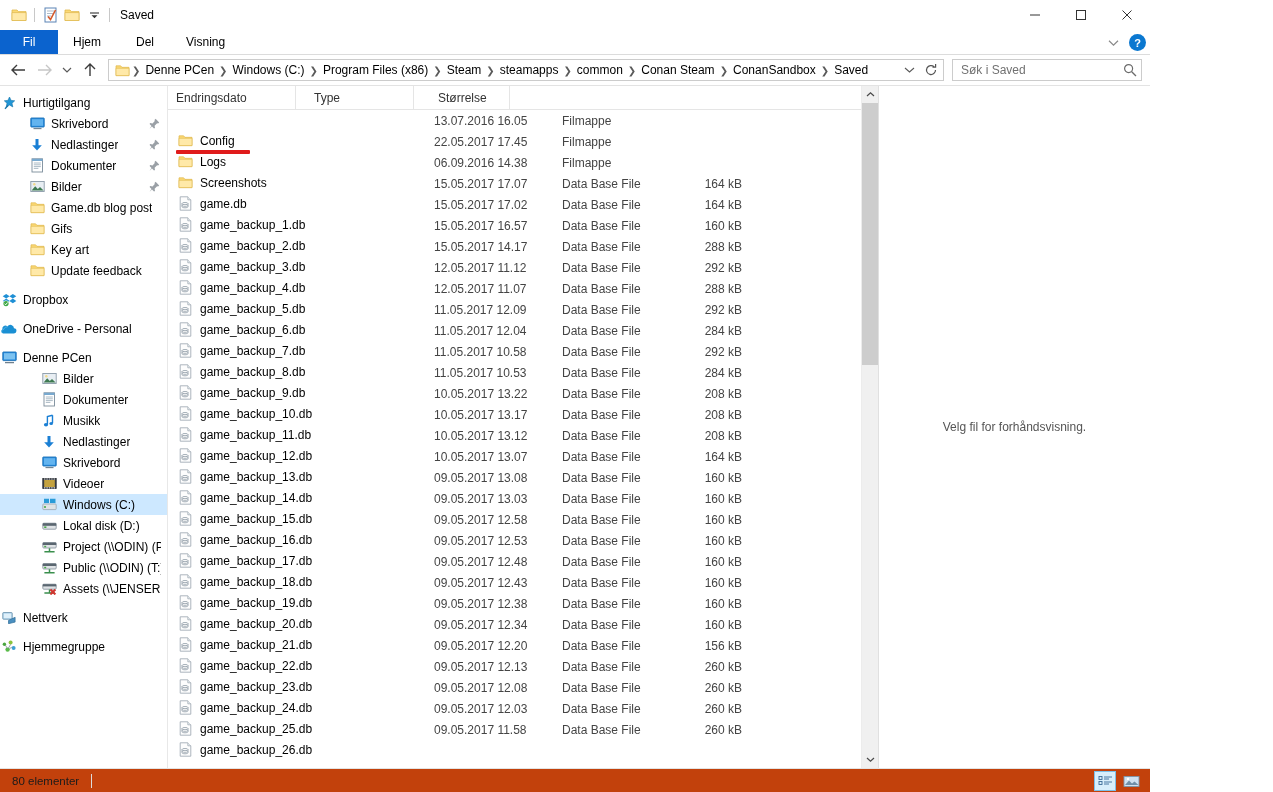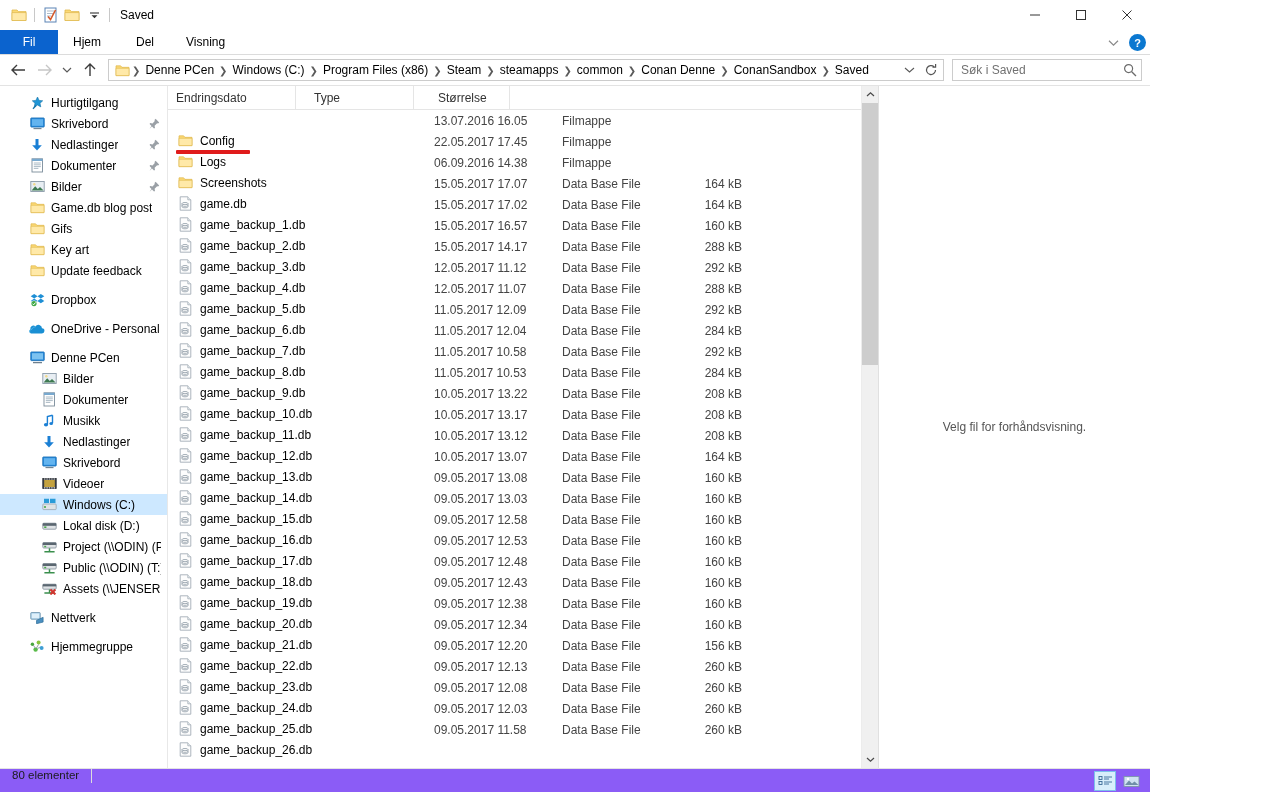--- a/index.html
+++ b/index.html
@@ -73,21 +73,21 @@
     padding-top: 6px; border-right: 1px solid #e8e8e8; position: relative;
   }
   .nav-item {
     height: 21px; display: flex; align-items: center; font-size: 12px; color: #000;
     padding-right: 6px; white-space: nowrap; position: relative;
   }
   .nav-item.selected { background: #cde8ff; }
   .nav-item .ni-ico { width: 18px; height: 18px; flex: none; display: flex; align-items: center; justify-content: center; margin-right: 5px; }
   .nav-item .ni-label { overflow: hidden; text-overflow: clip; }
   .nav-item .pin { margin-left: auto; width: 14px; display: flex; align-items: center; justify-content: center; }
-  .indent0 { padding-left: 28px; }
+  .indent0 { }
   .indent1 { padding-left: 28px; }
   .indent2 { padding-left: 40px; }
   .grp-gap { height: 8px; }
 
   
   .listpane { flex: 1; display: flex; flex-direction: column; min-width: 0; position: relative; background: #fff; }
   .colhead { height: 24px; display: flex; align-items: center; flex: none; border-bottom: 1px solid #e5e5e5; position: relative; }
   .ch {
     font-size: 12px; color: #333; padding-left: 8px; height: 24px; display: flex; align-items: center;
     border-right: 1px solid #e5e5e5; position: relative;
@@ -118,22 +118,22 @@
 
   
   .preview {
     width: 272px; flex: none; background: #ffffff; border-left: 1px solid #e0e0e0;
     display: flex; align-items: center; justify-content: center;
   }
   .preview .msg { font-size: 12px; color: #555; }
 
   
   .statusbar {
-    height: 24px; flex: none; display: flex; align-items: flex-start;
-    border-top: 1px solid #e3e3e3; background: #8b5cf6; padding-left: 12px; position: relative;
+    height: 24px; flex: none; display: flex; align-items: center;
+    border-top: 1px solid #e3e3e3; background: #c2410c; padding-left: 12px; position: relative;
   }
   .status-text { font-size: 11.5px; color: #1b1b1b; }
   .status-sep { width: 1px; height: 14px; background: #dcdcdc; margin-left: 12px; }
   .viewbtns { position: absolute; right: 8px; top: 0; height: 24px; display: flex; align-items: center; gap: 4px; }
   .vbtn { width: 22px; height: 20px; display: flex; align-items: center; justify-content: center; }
   .vbtn.active { border: 1px solid #7cc0ea; background: #d8eefb; }
   svg { display: block; }
 </style>
 </head>
 <body>
@@ -242,21 +242,21 @@
         <span class="crumb">Windows (C:)</span>
         <span class="crumb-sep">❯</span>
         <span class="crumb">Program Files (x86)</span>
         <span class="crumb-sep">❯</span>
         <span class="crumb">Steam</span>
         <span class="crumb-sep">❯</span>
         <span class="crumb">steamapps</span>
         <span class="crumb-sep">❯</span>
         <span class="crumb">common</span>
         <span class="crumb-sep">❯</span>
-        <span class="crumb">Conan Denne</span>
+        <span class="crumb">Conan Steam</span>
         <span class="crumb-sep">❯</span>
         <span class="crumb">ConanSandbox</span>
         <span class="crumb-sep">❯</span>
         <span class="crumb">Saved</span>
       </div>
       <div class="crumb-tools">
         <div class="crumb-tool">
           <svg width="11" height="8" viewBox="0 0 11 8">
               <path d="M1 2l4.5 4 4.5-4" stroke="#5a5a5a" stroke-width="1.1" fill="none"></path>
             </svg>

